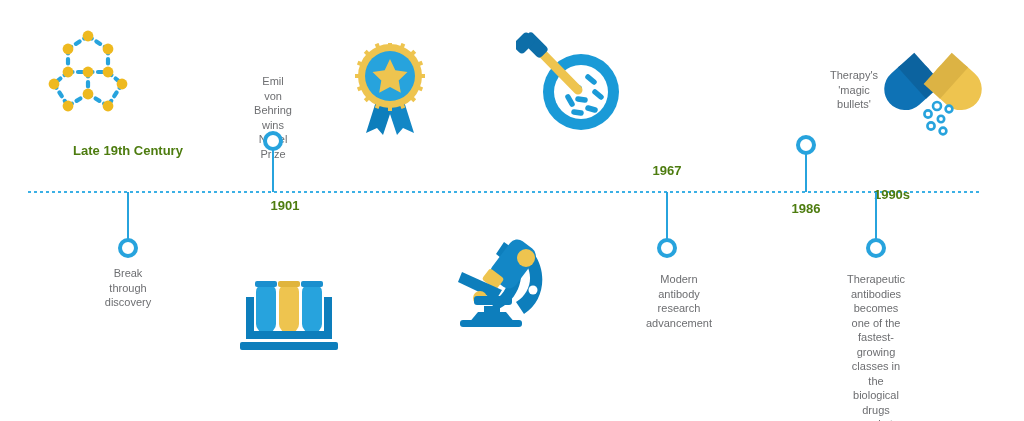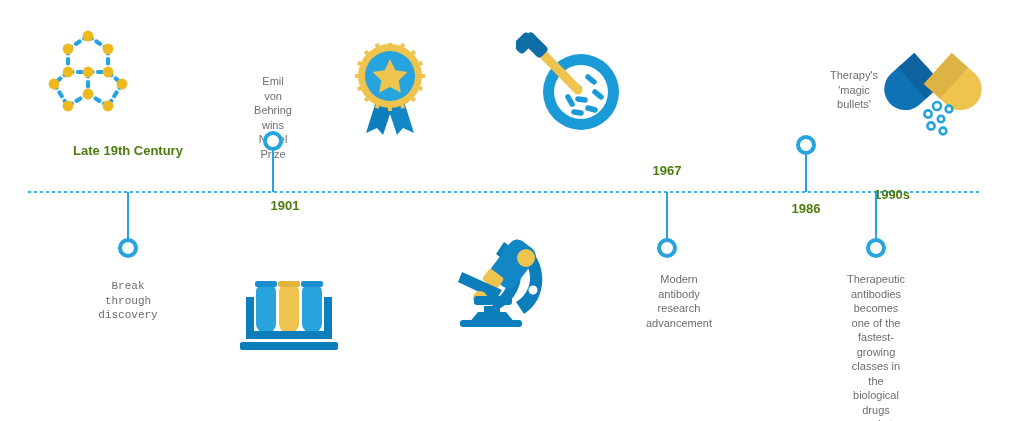--- a/index.html
+++ b/index.html
@@ -113,21 +113,21 @@
         <circle cx="62" cy="78" r="5.4"></circle>
       </g>
     </svg>
   </div>
 
   <div class="entry" style="left:128px;">
     <div class="year" style="top:143px; left:0;">Late 19th
 Century</div>
     <div class="stem" style="top:192px; height:53px;"></div>
     <div class="node" style="top:238px;"></div>
-    <div class="caption" style="top:279px; left:0;font-family:Liberation Mono, monospace;">Break through
+    <div class="caption" style="top:266px; left:0;">Break through
 discovery</div>
   </div>
 
   <div class="icon" style="left:390px; top:43px;">
     <svg width="76" height="92" viewBox="0 0 76 92" xmlns="http://www.w3.org/2000/svg">
       <path d="M26 52 L14 90 L25 85 L31 92 L41 62 Z" fill="#0d7ebc"></path>
       <path d="M50 52 L62 90 L51 85 L45 92 L35 62 Z" fill="#1387c6"></path>
       <g fill="#eec44f">
         <circle cx="38" cy="33" r="32"></circle>
         <g>

